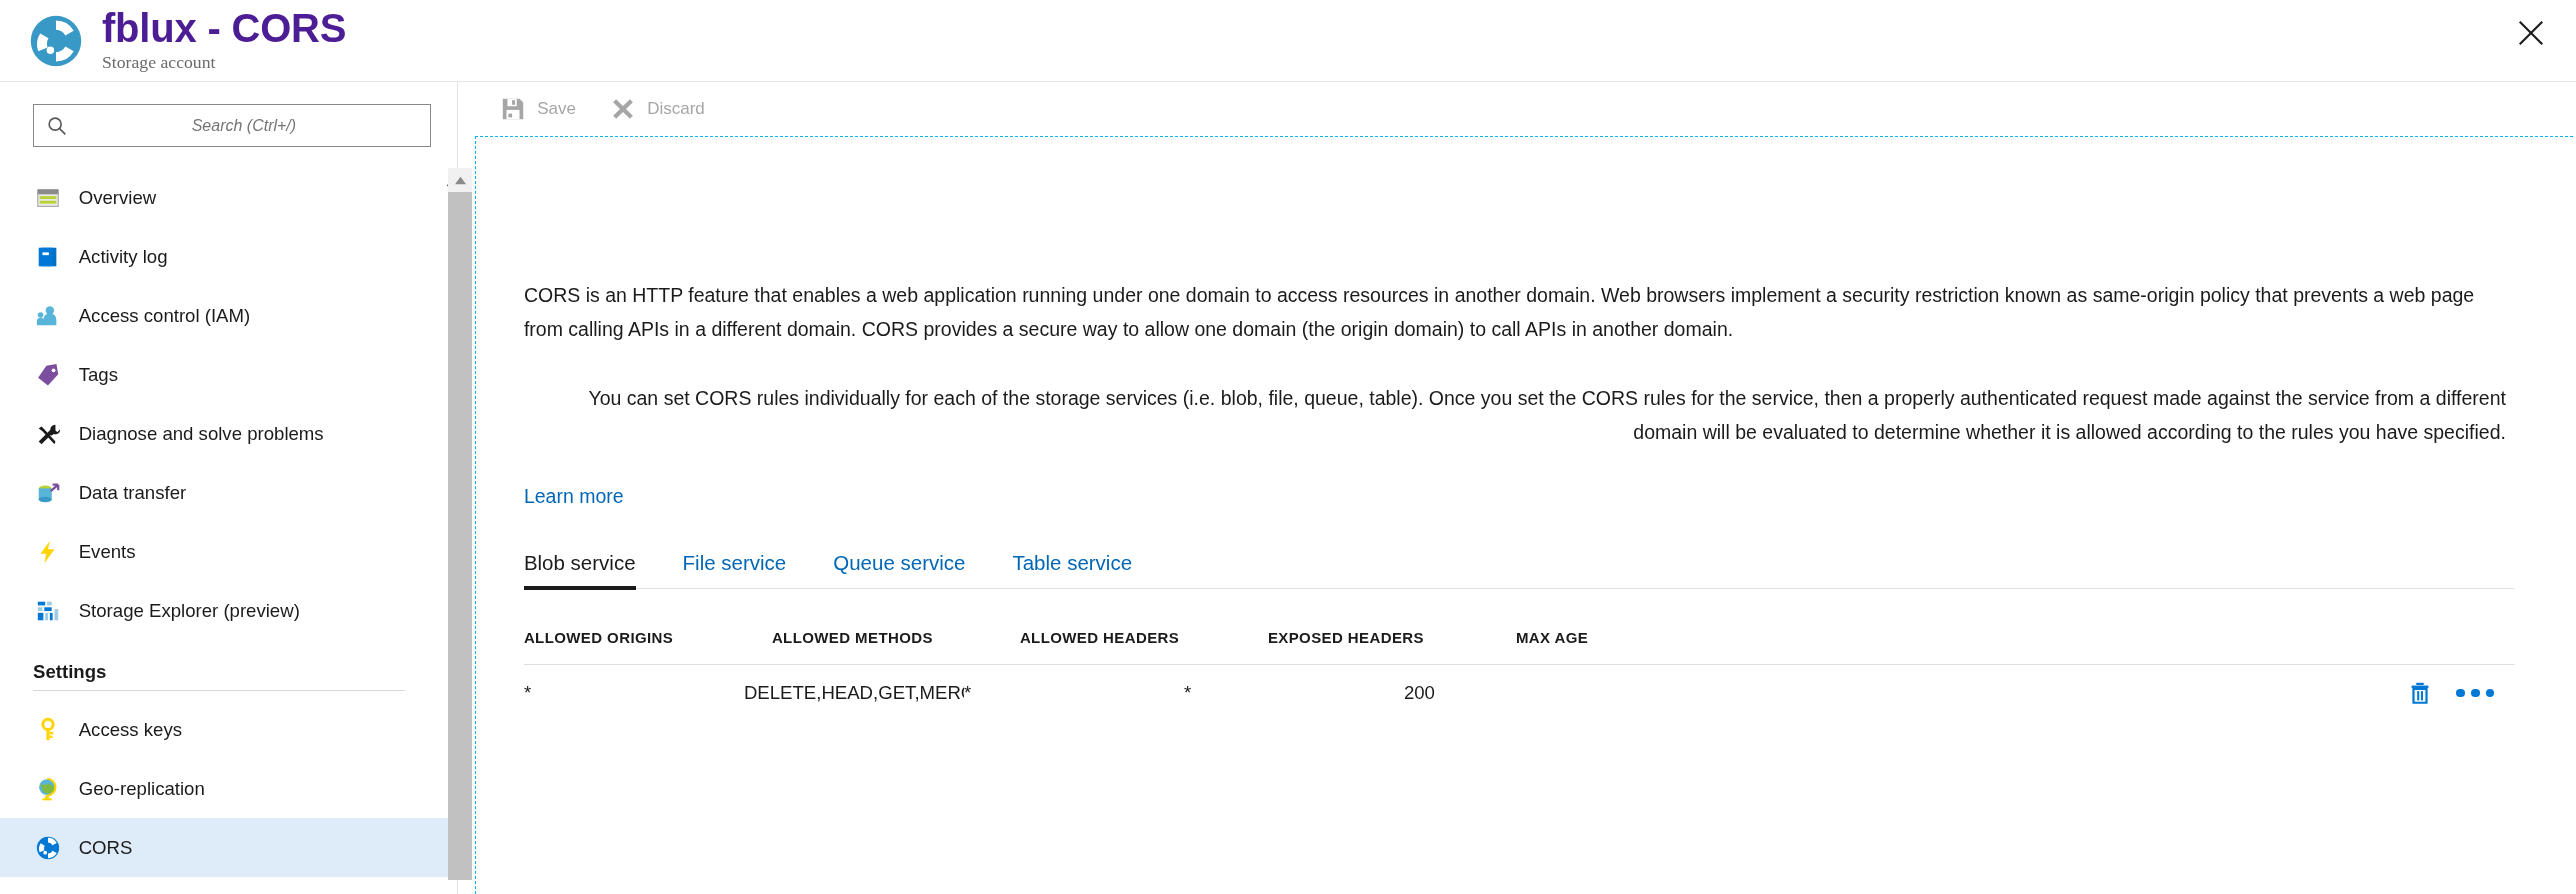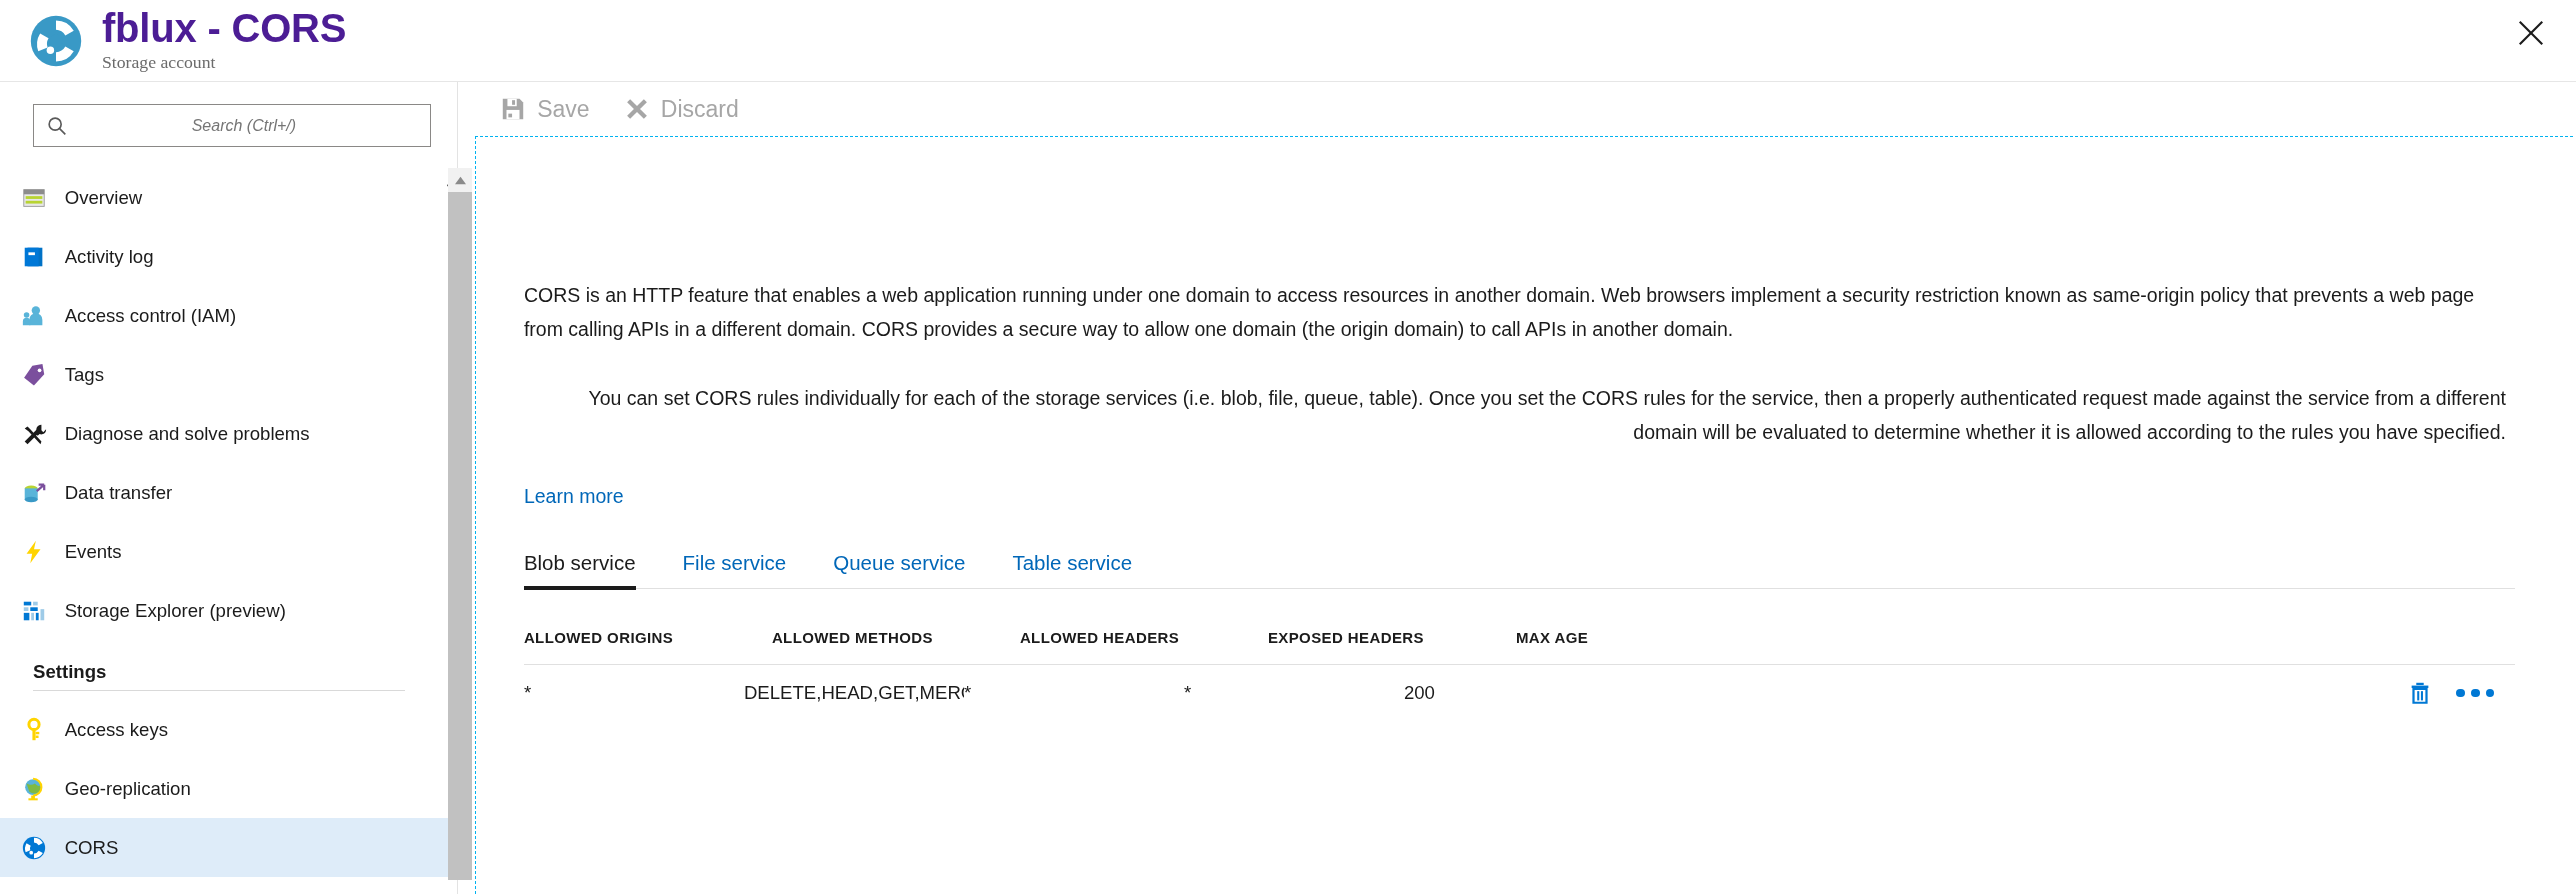--- a/index.html
+++ b/index.html
@@ -44,21 +44,21 @@
     border:0; outline:0; width:335px; font-size:16px; color:#9b9b9b;
     font-style:italic; font-family:"Liberation Sans", sans-serif; background:transparent;text-align:center;
   }
   .collapse-btn {
     position:absolute; left:439px; top:88px; width:28px; height:28px;
     font-size:24px; color:#333; line-height:28px; cursor:pointer; text-align:center;
   }
 
   .navlist { position:absolute; left:0; top:86px; width:448px; }
   .nav-item {
-    height:59px; display:flex; align-items:center; padding-left:20px;
+    height:59px; display:flex; align-items:center; padding-left:34px;
     cursor:pointer; position:relative;
   }
   .nav-item.active { background:#deecf9; }
   .nav-ico {
     width:28px; height:28px; margin-right:16.7px; flex:0 0 auto;
     display:flex; align-items:center; justify-content:center;
   }
   .nav-label { font-size:18.6px; color:#1b1b1b; white-space:nowrap; }
   .section-head {
     font-size:18.6px; font-weight:bold; color:#1b1b1b;
@@ -83,21 +83,21 @@
   }
 
   
   .content { position:absolute; left:473px; top:82px; width:2103px; height:812px; background:#fff; }
   .toolbar { position:absolute; left:0; top:0; width:2103px; height:54px; display:flex; align-items:center; padding-left:26px; }
   .tb-btn {
     display:flex; align-items:center; margin-right:33px; cursor:default;
     opacity:1;
   }
   .tb-ico { width:28px; height:28px; margin-right:10.2px; display:flex; align-items:center; justify-content:center; }
-  .tb-label { font-size:23px; color:#a6a6a6; }
+  .tb-label { font-size:17px; color:#a6a6a6; }
 
   .pane {
     position:absolute; left:1.9px; top:54px; width:2098px; height:758px;
     border:1.9px dashed #00b2f0; border-top:1.9px dashed #00b2f0;
     border-right:none; border-bottom:none; border-left:1.9px dashed #00b2f0;
   }
   .pane-inner { position:absolute; left:0; top:0; width:100%; height:100%; }
 
   .para {
     position:absolute; left:48px; width:1982px; font-size:19.5px; color:#1b1b1b;

